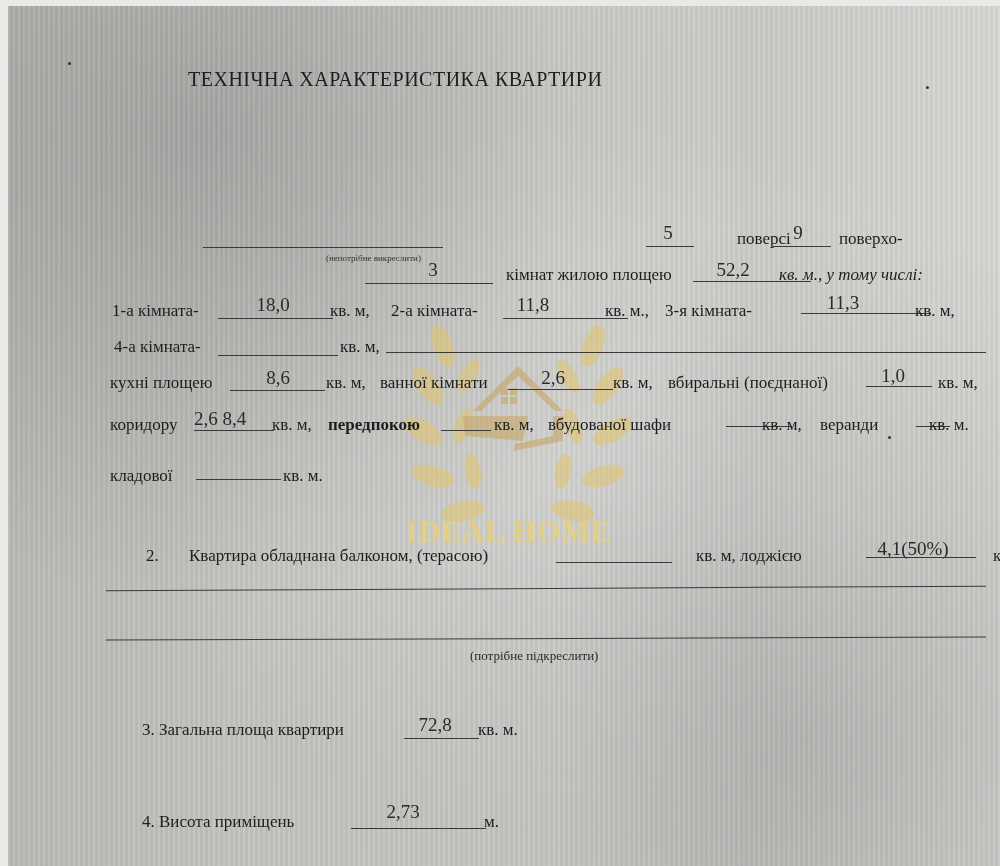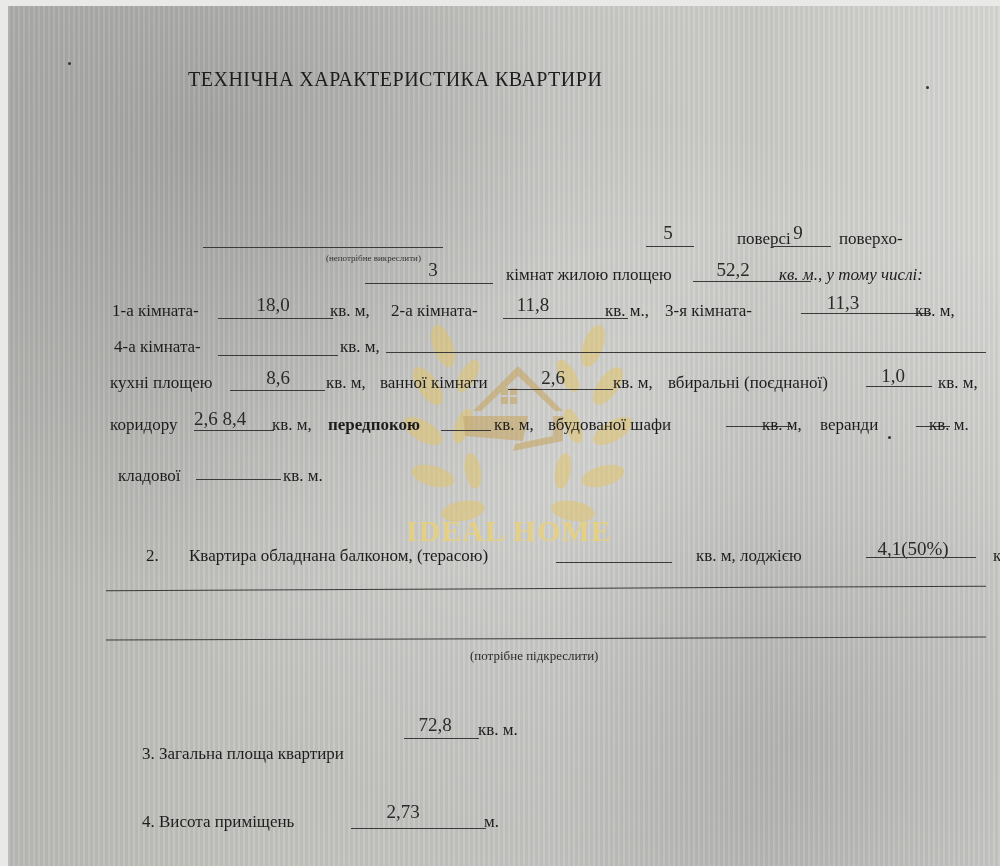--- a/index.html
+++ b/index.html
@@ -126,36 +126,36 @@
   <div class="t" style="left:320px;top:409px;font-weight:bold;">передпокою</div>
   <div class="ul" style="left:433px;top:424px;width:50px;"></div>
   <div class="t" style="left:486px;top:409px;">кв. м,</div>
   <div class="t" style="left:540px;top:409px;">вбудованої шафи</div>
   <div class="ul" style="left:718px;top:420px;width:66px;"></div>
   <div class="t" style="left:754px;top:409px;">кв. м,</div>
   <div class="t" style="left:812px;top:409px;">веранди</div>
   <div class="ul" style="left:908px;top:420px;width:34px;"></div>
   <div class="t" style="left:921px;top:409px;">кв. м.</div>
 
-  <div class="t" style="left:102px;top:460px;margin-left:8px;">кладової</div>
+  <div class="t" style="left:102px;top:460px;">кладової</div>
   <div class="ul" style="left:188px;top:473px;width:85px;"></div>
   <div class="t" style="left:275px;top:460px;">кв. м.</div>
 
   <div class="t" style="left:138px;top:540px;">2.</div>
   <div class="t" style="left:181px;top:540px;">Квартира обладнана балконом, (терасою)</div>
   <div class="ul" style="left:548px;top:556px;width:116px;"></div>
   <div class="t" style="left:688px;top:540px;">кв. м, лоджією</div>
   <div class="val" style="left:860px;top:533px;width:90px;">4,1(50%)</div>
   <div class="ul" style="left:858px;top:551px;width:110px;"></div>
   <div class="t" style="left:985px;top:540px;">кв</div>
   <div class="ul" style="left:98px;top:582px;width:880px;transform:rotate(-0.3deg);"></div>
   <div class="ul" style="left:98px;top:632px;width:880px;transform:rotate(-0.2deg);"></div>
   <div class="small2" style="left:462px;top:642px;">(потрібне підкреслити)</div>
 
-  <div class="t" style="left:134px;top:714px;margin-top:24px;">3. Загальна площа квартири</div>
+  <div class="t" style="left:134px;top:714px;">3. Загальна площа квартири</div>
   <div class="val" style="left:397px;top:709px;width:60px;">72,8</div>
   <div class="ul" style="left:396px;top:732px;width:75px;"></div>
   <div class="t" style="left:470px;top:714px;">кв. м.</div>
 
   <div class="t" style="left:134px;top:806px;">4. Висота приміщень</div>
   <div class="val" style="left:370px;top:796px;width:50px;">2,73</div>
   <div class="ul" style="left:343px;top:822px;width:135px;"></div>
   <div class="t" style="left:476px;top:806px;">м.</div>
 
   <div class="dot" style="left:918px;top:80px;"></div>

